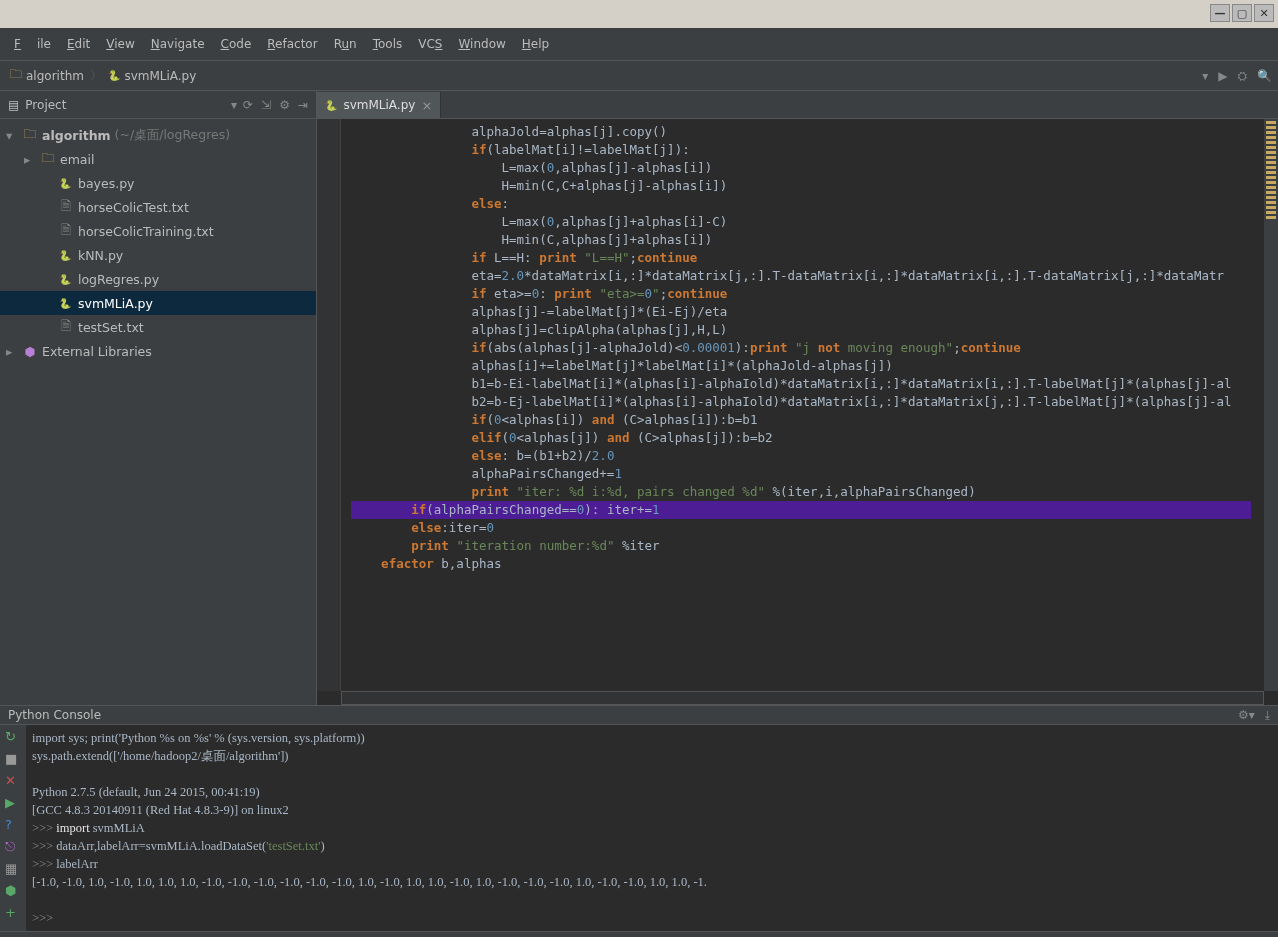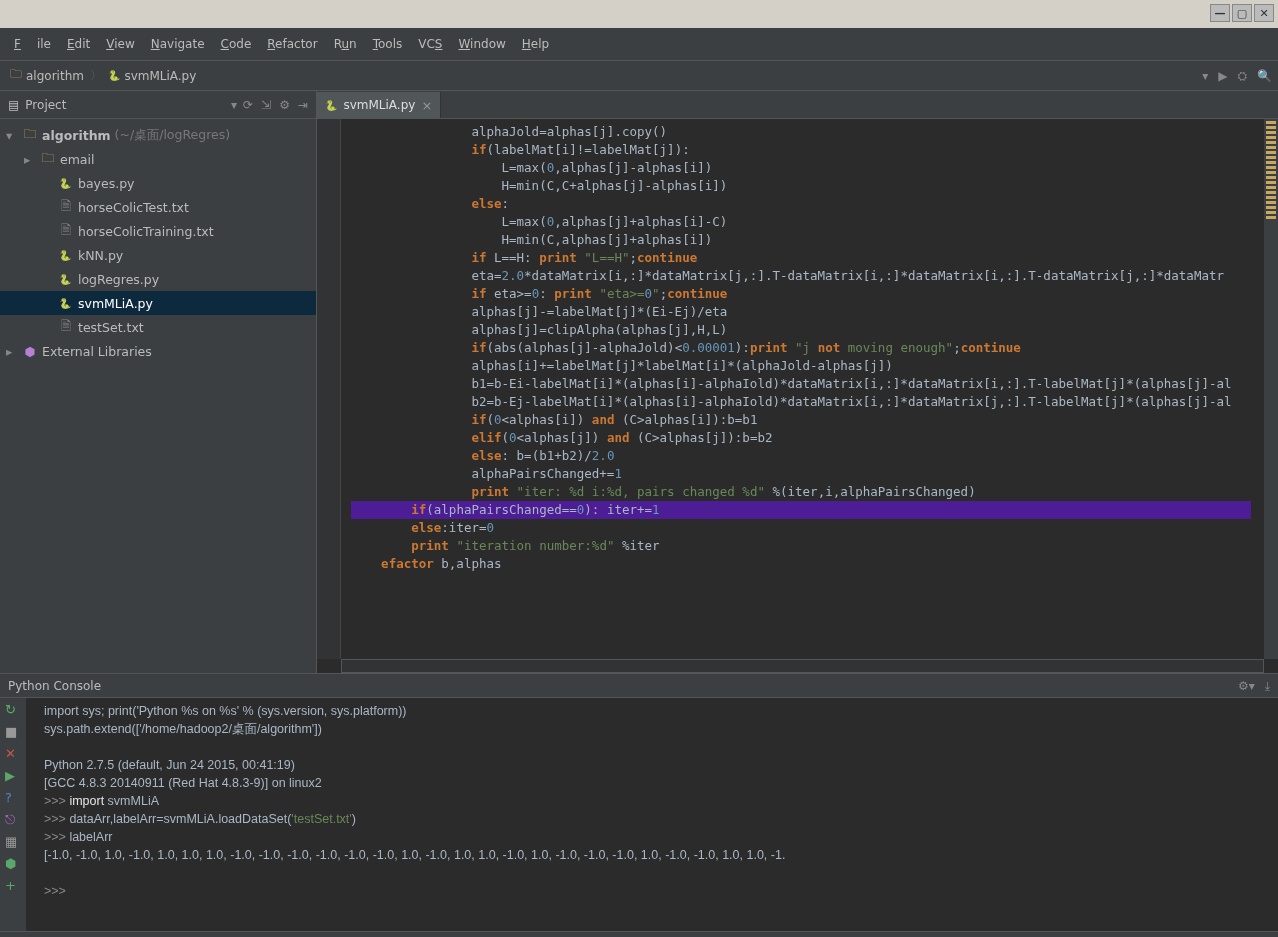--- a/index.html
+++ b/index.html
@@ -178,21 +178,21 @@
   margin: 2px 2px;
   background: #c9a862;
 }
 .h-scroll {
   height: 14px;
   background: #313335;
   margin: 0 14px 0 24px;
   border: 1px solid #555;
 }
 .console-panel {
-  height: 258px;
+  height: 226px;
   background: #2b2b2b;
   border-top: 1px solid #555;
   display: flex;
   flex-direction: column;
 }
 .console-header {
   height: 24px;
   background: #3c3f41;
   display: flex;
   align-items: center;
@@ -210,24 +210,24 @@
   background: #3c3f41;
   display: flex;
   flex-direction: column;
   align-items: center;
   padding-top: 4px;
   gap: 6px;
 }
 .console-gutter .gbtn { width:16px; height:16px; font-size:13px; }
 .console-text {
   flex: 1;
-  font-family: Liberation Sans, sans-serif;
+  font-family: Liberation Serif, serif;
   font-size: 12.5px;
   line-height: 18px;
-  padding: 4px 18px;
+  padding: 4px 6px;
   white-space: pre;
   color: #a9b7c6;
   overflow: hidden;
 }
 .console-text .prompt { color: #888; }
 .console-text .ckw { color: #e5e5e5; }
 .console-text .cstr { color: #6a8759; }
 .status-strip {
   height: 6px;
   background: #3c3f41;

